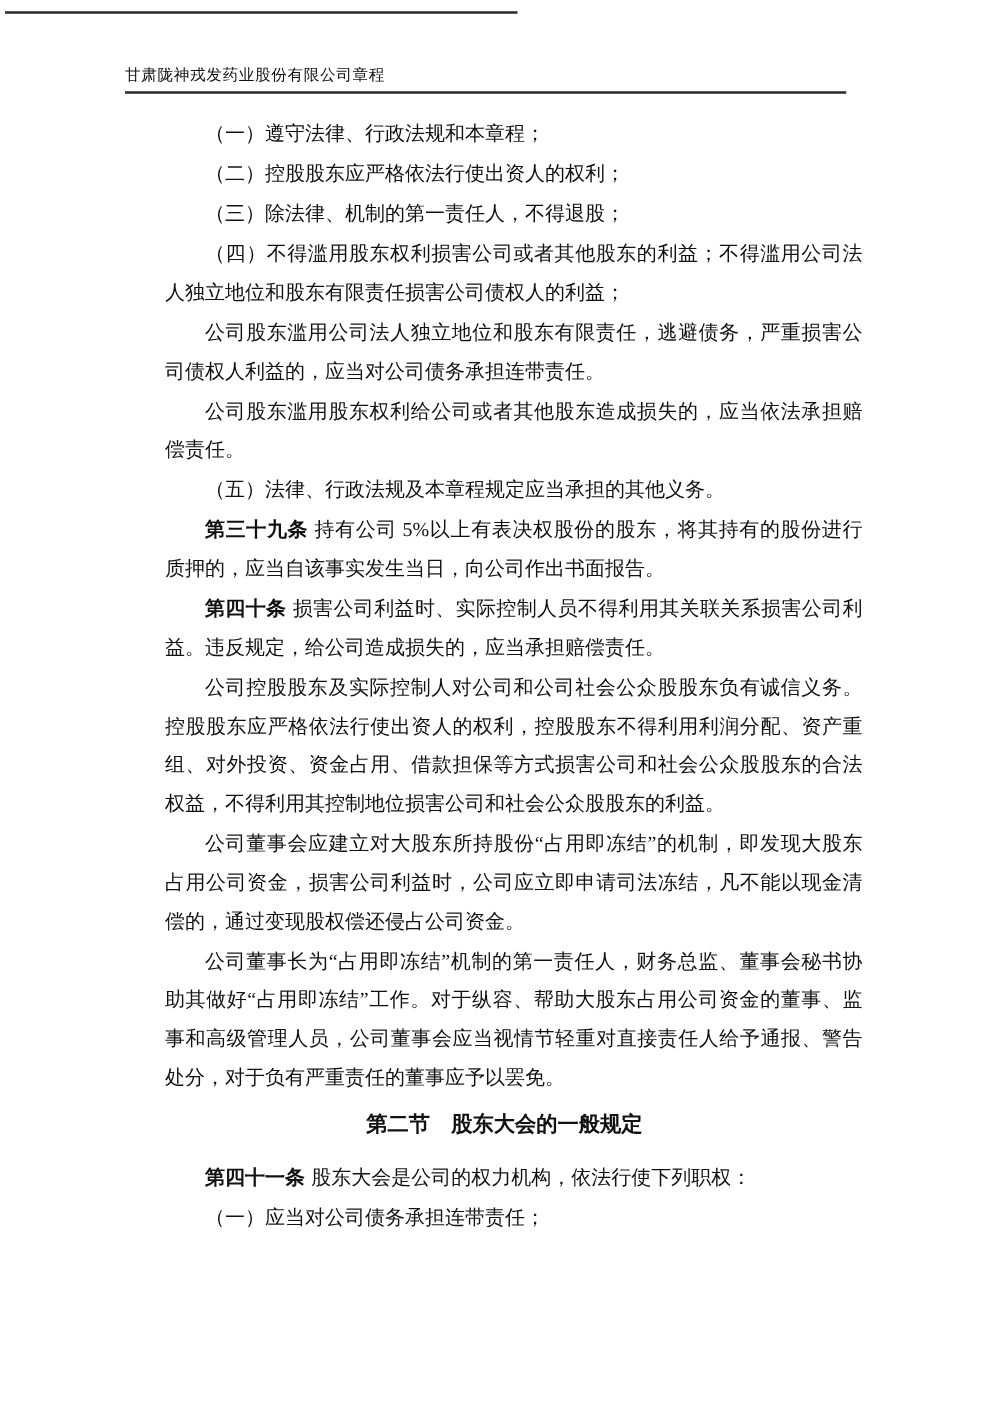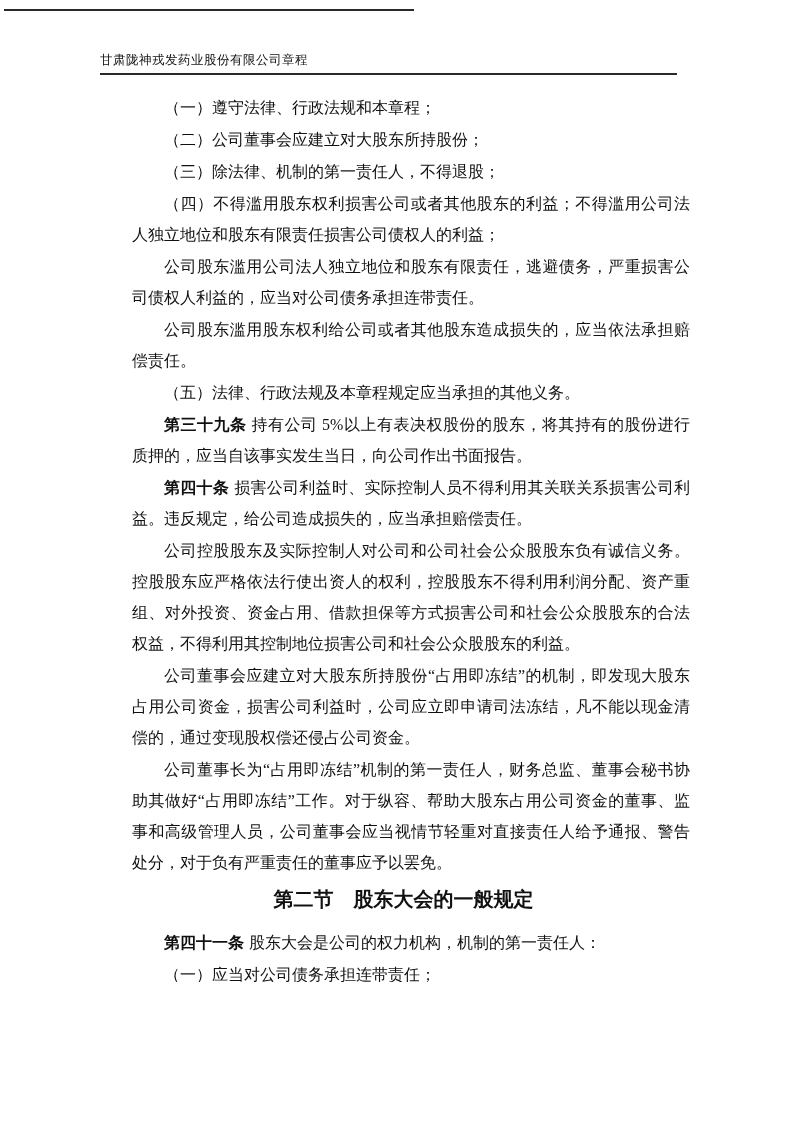--- a/index.html
+++ b/index.html
@@ -51,21 +51,21 @@
   .document-body b.lead {
     font-weight: bold;
     margin-right: 5px;
     font-family: Liberation Serif, serif;
   }
   .document-body p.section-heading {
     margin: 6px 0 12px 0;
     text-indent: 0;
     text-align: center;
     font-weight: bold;
-    font-size: 20px;
+    font-size: 17px;
   }
   .page-footer {
     position: absolute;
     top: 1038px;
     left: 0;
     width: 100%;
     text-align: center;
     font-size: 13px;
   }
 </style>
@@ -76,33 +76,33 @@
 
   <div class="top-artifact-line"></div>
 
   <div class="page-header">
     <span>甘肃陇神戎发药业股份有限公司章程</span>
   </div>
 
   <main class="document-body">
 
   <p class="body-para">（一）遵守法律、行政法规和本章程；</p>
-      <p class="body-para">（二）公司董事会应建立对大股东所持股份；</p>
+      <p class="body-para">（二）控股股东应严格依法行使出资人的权利；</p>
       <p class="body-para">（三）除法律、机制的第一责任人，不得退股；</p>
       <p class="body-para">（四）不得滥用股东权利损害公司或者其他股东的利益；不得滥用公司法人独立地位和股东有限责任损害公司债权人的利益；</p>
       <p class="body-para">公司股东滥用公司法人独立地位和股东有限责任，逃避债务，严重损害公司债权人利益的，应当对公司债务承担连带责任。</p>
       <p class="body-para">公司股东滥用股东权利给公司或者其他股东造成损失的，应当依法承担赔偿责任。</p>
       <p class="body-para">（五）法律、行政法规及本章程规定应当承担的其他义务。</p>
       <p class="body-para"><b class="lead">第三十九条</b><span>持有公司 5%以上有表决权股份的股东，将其持有的股份进行质押的，应当自该事实发生当日，向公司作出书面报告。</span></p>
       <p class="body-para"><b class="lead">第四十条</b><span>损害公司利益时、实际控制人员不得利用其关联关系损害公司利益。违反规定，给公司造成损失的，应当承担赔偿责任。</span></p>
       <p class="body-para">公司控股股东及实际控制人对公司和公司社会公众股股东负有诚信义务。控股股东应严格依法行使出资人的权利，控股股东不得利用利润分配、资产重组、对外投资、资金占用、借款担保等方式损害公司和社会公众股股东的合法权益，不得利用其控制地位损害公司和社会公众股股东的利益。</p>
       <p class="body-para">公司董事会应建立对大股东所持股份“占用即冻结”的机制，即发现大股东占用公司资金，损害公司利益时，公司应立即申请司法冻结，凡不能以现金清偿的，通过变现股权偿还侵占公司资金。</p>
       <p class="body-para">公司董事长为“占用即冻结”机制的第一责任人，财务总监、董事会秘书协助其做好“占用即冻结”工作。对于纵容、帮助大股东占用公司资金的董事、监事和高级管理人员，公司董事会应当视情节轻重对直接责任人给予通报、警告处分，对于负有严重责任的董事应予以罢免。</p>
       <p class="section-heading">第二节　股东大会的一般规定</p>
-      <p class="body-para"><b class="lead">第四十一条</b><span>股东大会是公司的权力机构，机制的第一责任人：</span></p>
+      <p class="body-para"><b class="lead">第四十一条</b><span>股东大会是公司的权力机构，依法行使下列职权：</span></p>
       <p class="body-para">（一）应当对公司债务承担连带责任；</p>
     </main>
 
   <div class="page-footer">
     <span>8</span>
   </div>
 
 </div>
 
 </body></html>

